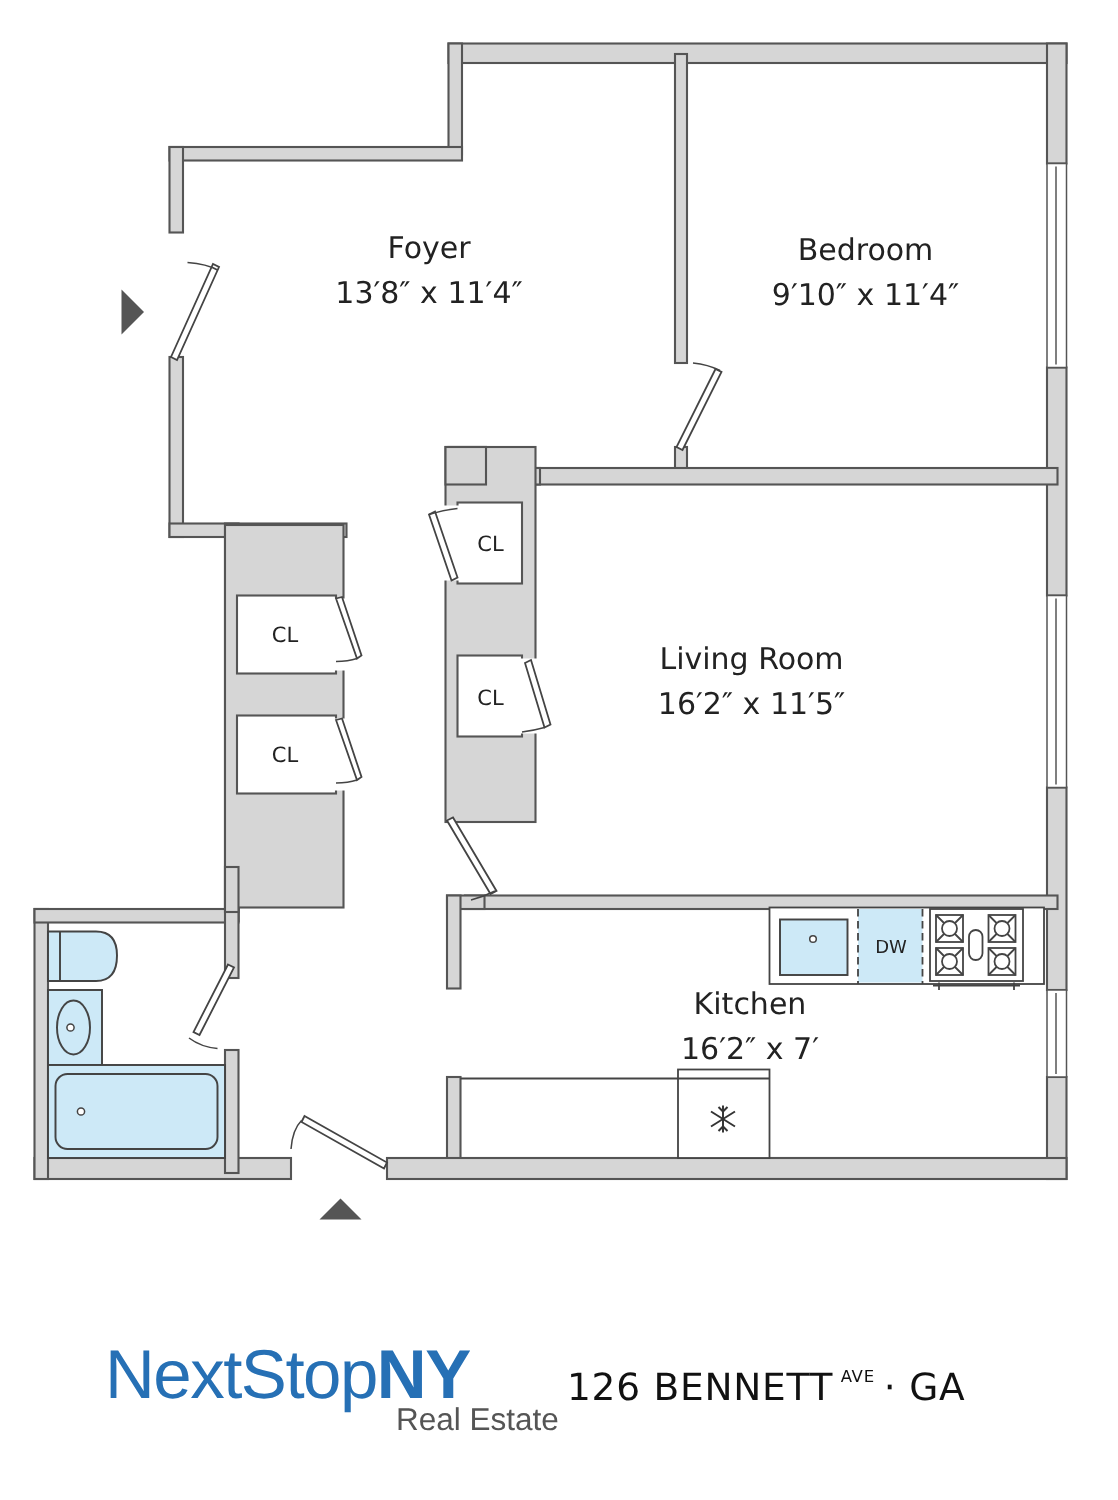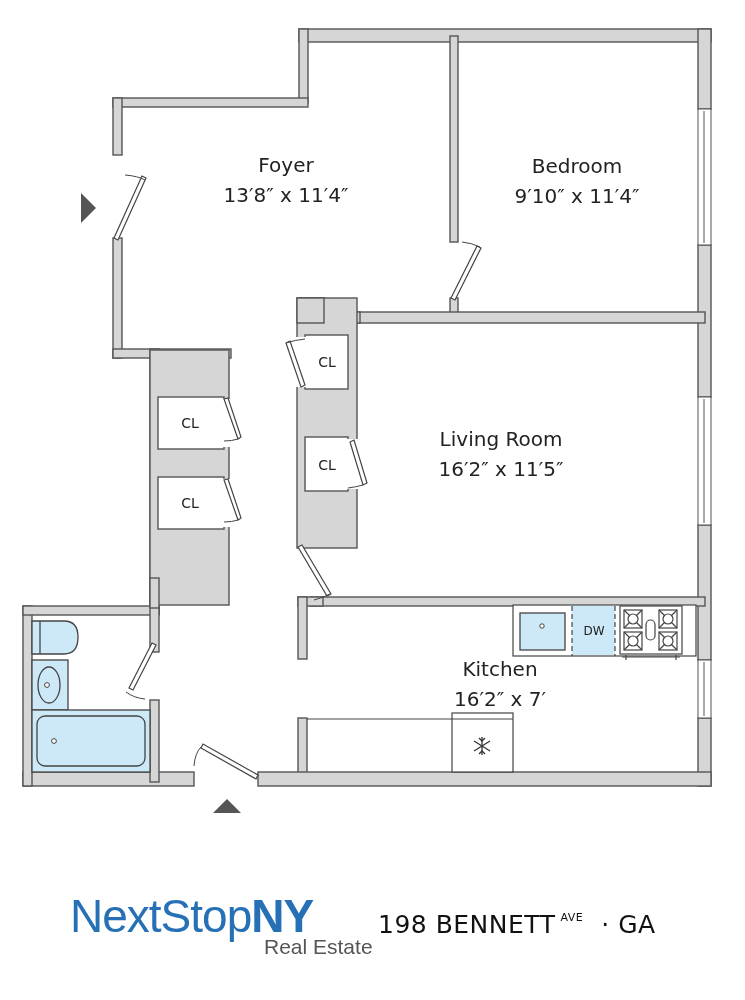--- a/index.html
+++ b/index.html
@@ -15,21 +15,21 @@
   .window { fill: #ffffff; stroke: #555555; stroke-width: 1; }
   .arrow { fill: #555555; }
   .room-label { font-family: "DejaVu Sans", sans-serif; font-size: 20px; fill: #222222; text-anchor: middle; }
   .closet-label { font-family: "DejaVu Sans", sans-serif; font-size: 14px; fill: #222222; text-anchor: middle; }
   .dw-label { font-family: "DejaVu Sans", sans-serif; font-size: 12px; fill: #222222; text-anchor: middle; }
   .footer { position: absolute; left: 58px; top: 893px; width: 640px; height: 70px; }
   .logo { position: absolute; left: 0; top: 0; font-family: "Liberation Sans", sans-serif; color: #2670b5; font-size: 46px; line-height: 46px; letter-spacing: -1px; margin-left: 12px; }
   .logo .ny { font-weight: bold; }
   .logo-sub { position: absolute; left: 206px; top: 42px; font-family: "Liberation Sans", sans-serif; font-size: 21px; color: #555555; }
   .address { position: absolute; left: 320px; top: 17px; font-family: "DejaVu Sans", sans-serif; font-size: 25px; color: #111111; white-space: nowrap; letter-spacing: 0.5px; }
-  .address .sup { font-size: 11px; vertical-align: 12px; margin: 0 18px 0 5px; }
+  .address .sup { font-size: 11px; vertical-align: 12px; margin: 0 6px 0 5px; }
 </style>
 </head>
 <body>
 
 <svg id="plan" width="745" height="880" viewBox="0 0 745 880">
 
   <g>
 
     <rect class="wall" x="299" y="29" width="412" height="13"></rect>
 
@@ -198,16 +198,16 @@
     <text class="closet-label" x="327" y="470">CL</text>
   </g>
 </svg>
 
 <div class="footer">
   <div class="logo">
     <span>NextStop</span><span class="ny">NY</span>
   </div>
   <div class="logo-sub">Real Estate</div>
   <div class="address">
-    <span>198 BENNETT</span><span class="sup">AVE</span><span>·</span>
+    <span>126 BENNETT</span><span class="sup">AVE</span><span>·</span>
     <span>GA</span>
   </div>
 </div>
 
 </body></html>

